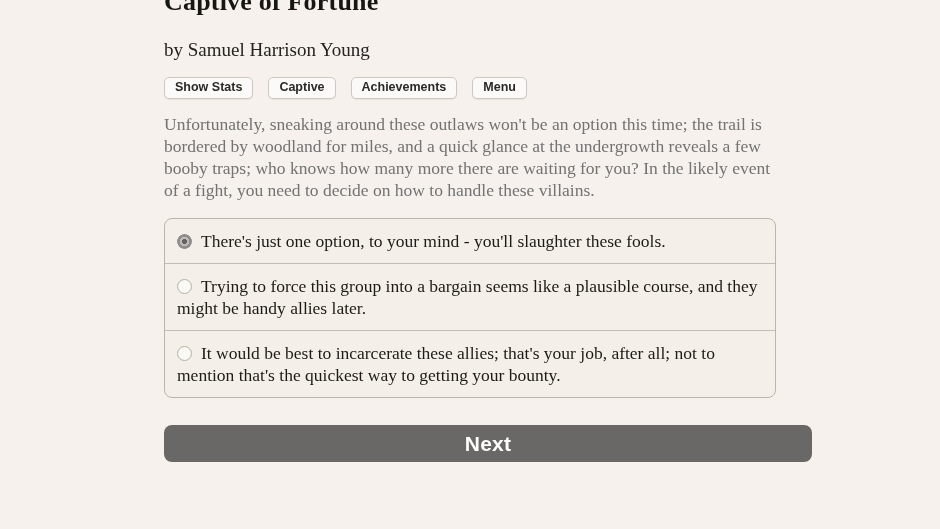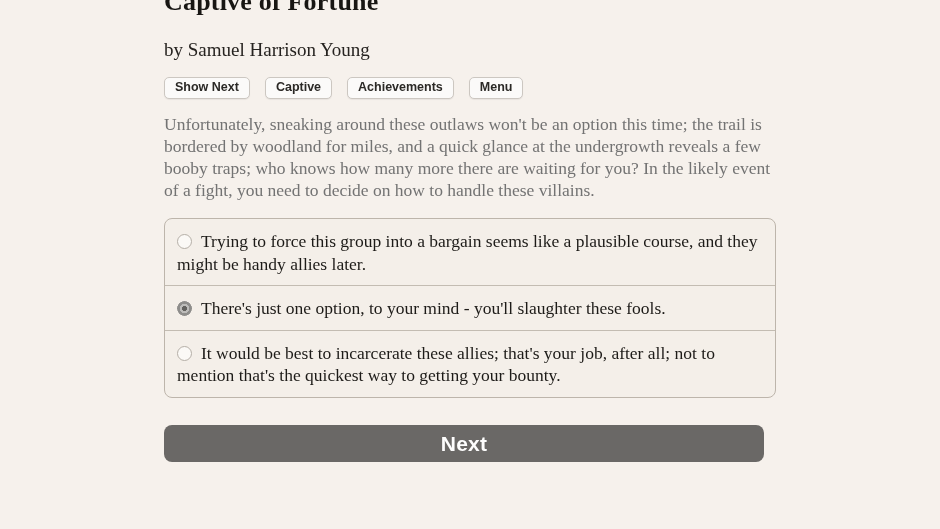--- a/index.html
+++ b/index.html
@@ -88,21 +88,21 @@
   .radio.selected {
     border: none;
     background: radial-gradient(circle at 50% 50%,
       #63625f 0 2.6px,
       #bdbcba 2.6px 4.6px,
       #8e8d8b 4.6px 7.5px,
       rgba(142,141,139,0) 7.5px);
   }
   .next-btn {
     display: block;
-    width: 600px;
+    width: 648px;
     height: 37px;
     margin-top: 27px;
     background: #6a6866;
     border: none;
     border-radius: 8px;
     color: #fdfdfd;
     font-family: "Liberation Sans", sans-serif;
     font-size: 21px;
     font-weight: bold;
     text-align: center;
@@ -114,36 +114,36 @@
 </head>
 <body>
 
 <div class="content">
 
   <h1 class="game-title">Captive of Fortune</h1>
 
   <div class="byline">by Samuel Harrison Young</div>
 
   <div class="toolbar">
-    <button>Show Next</button>
+    <button>Show Stats</button>
     <button>Captive</button>
     <button>Achievements</button>
     <button>Menu</button>
   </div>
 
   <p class="story">Unfortunately, sneaking around these outlaws won't be an option this time; the trail is bordered by woodland for miles, and a quick glance at the undergrowth reveals a few booby traps; who knows how many more there are waiting for you? In the likely event of a fight, you need to decide on how to handle these villains.</p>
 
   <div class="choices">
 
     <label class="choice-row">
-      <span class="radio unselected"></span><span>Trying to force this group into a bargain seems like a plausible course, and they might be handy allies later.</span>
+      <span class="radio selected"></span><span>There's just one option, to your mind - you'll slaughter these fools.</span>
     </label>
 
     <label class="choice-row">
-      <span class="radio selected"></span><span>There's just one option, to your mind - you'll slaughter these fools.</span>
+      <span class="radio unselected"></span><span>Trying to force this group into a bargain seems like a plausible course, and they might be handy allies later.</span>
     </label>
 
     <label class="choice-row">
       <span class="radio unselected"></span><span>It would be best to incarcerate these allies; that's your job, after all; not to mention that's the quickest way to getting your bounty.</span>
     </label>
 
   </div>
 
   <button class="next-btn">Next</button>
 

